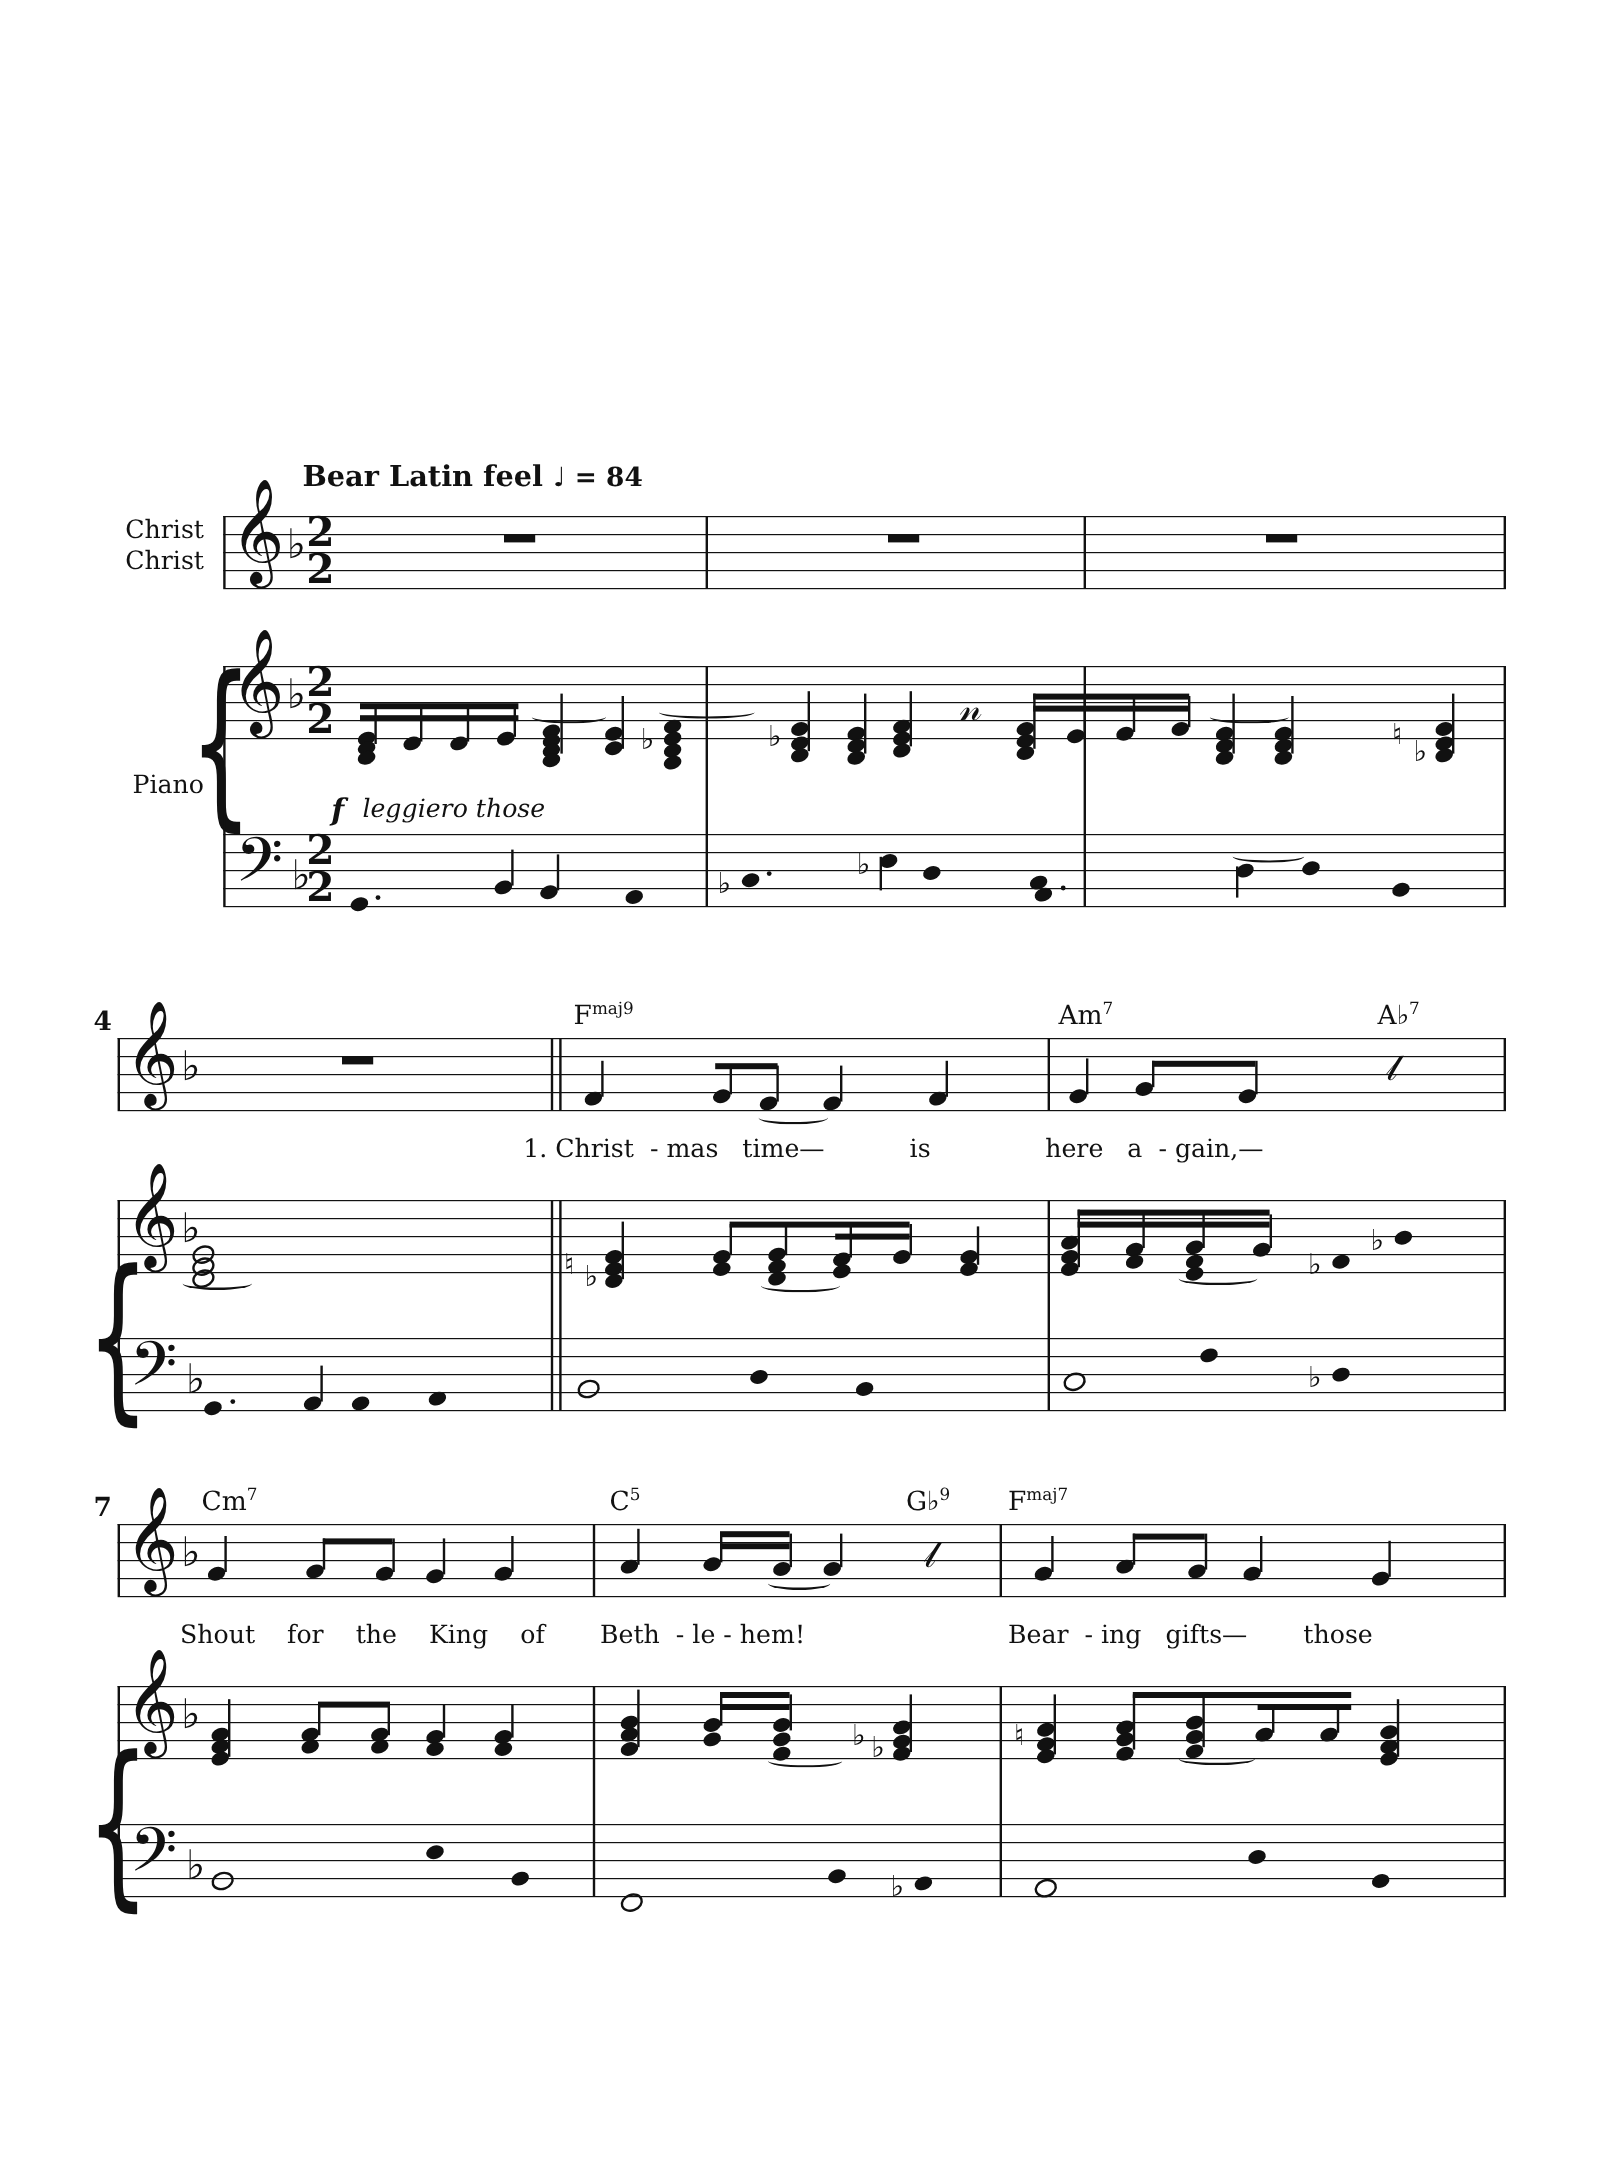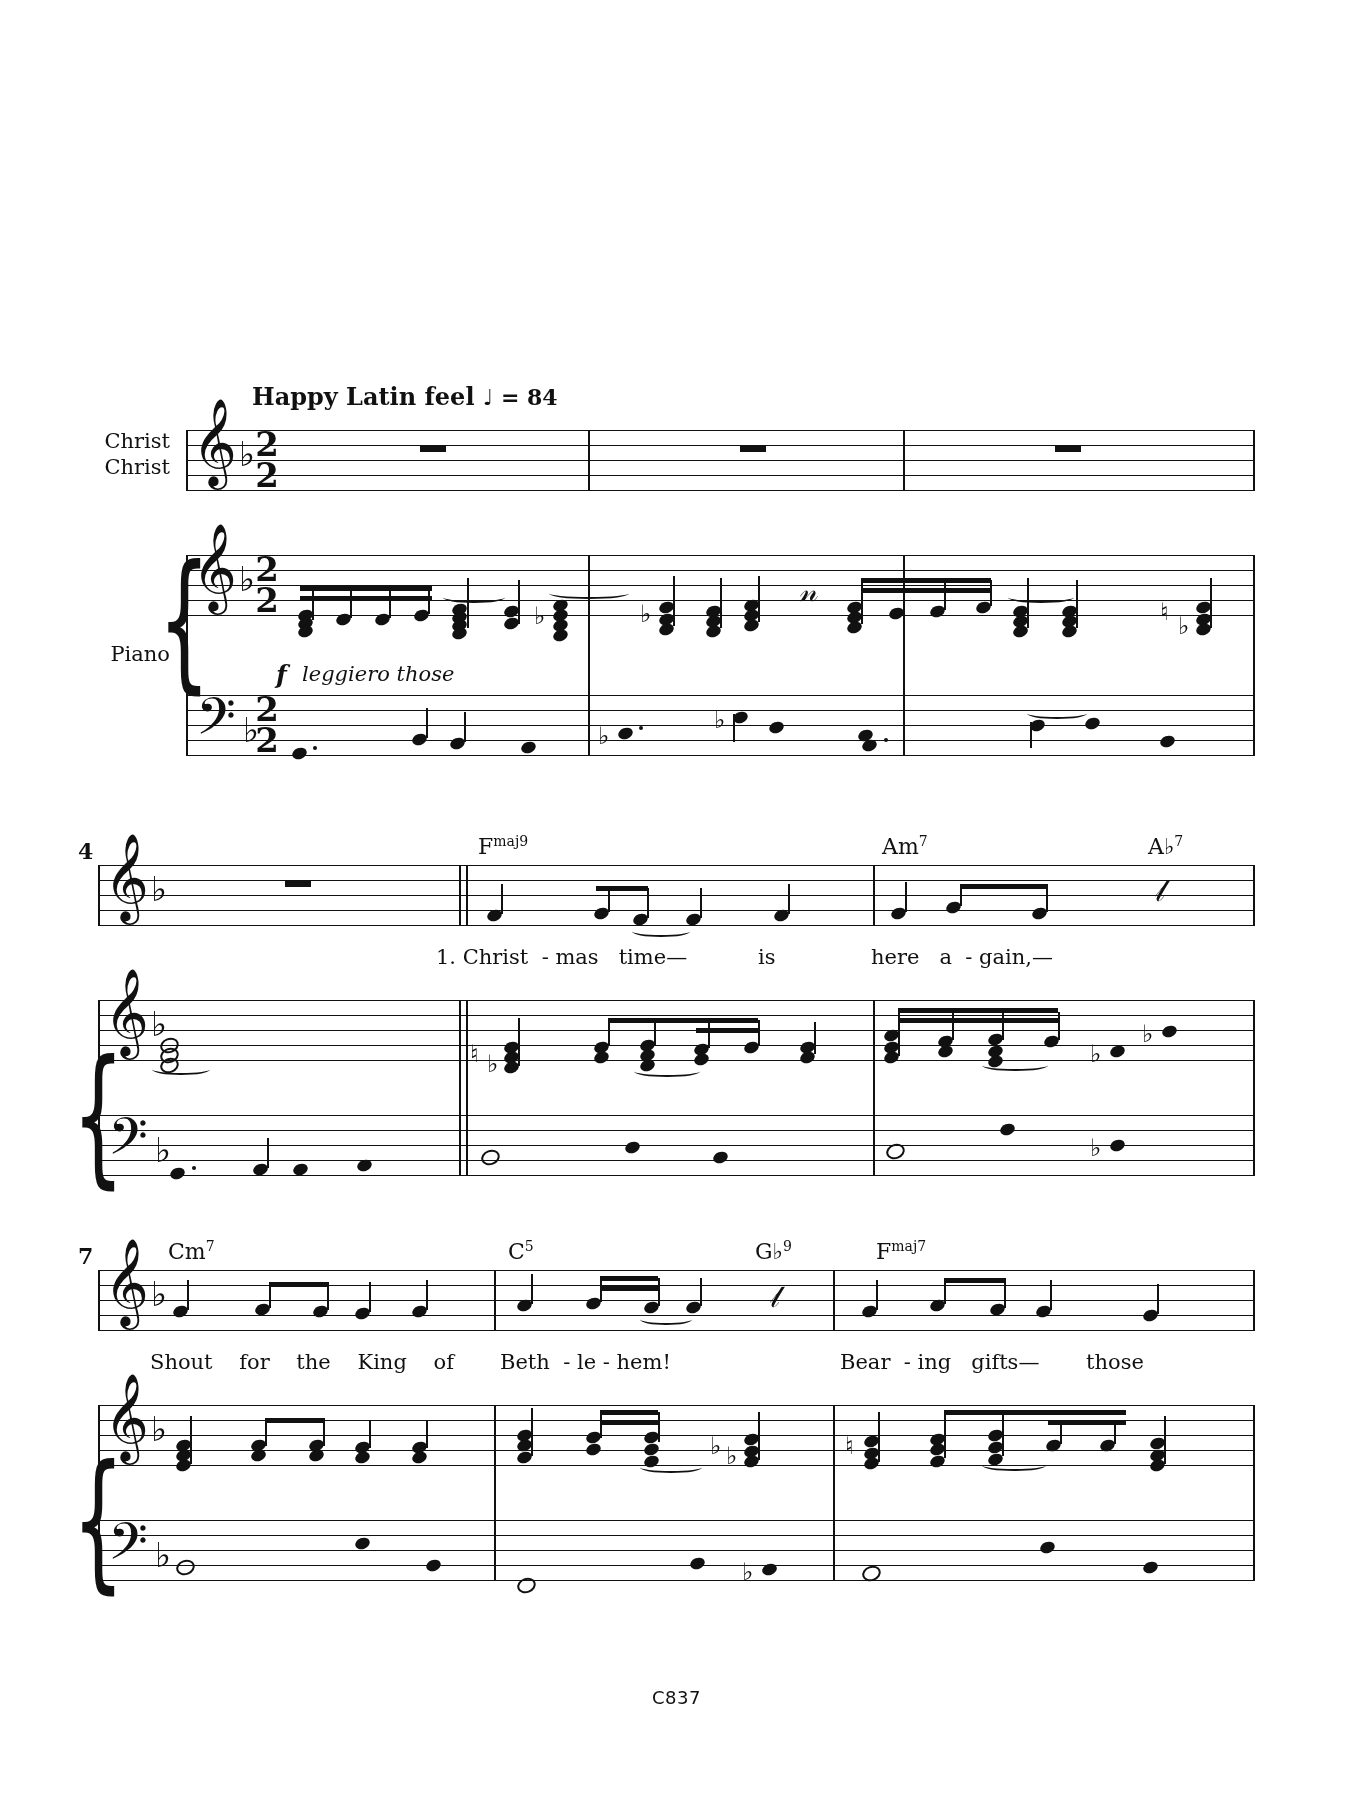--- a/index.html
+++ b/index.html
@@ -233,21 +233,21 @@
 </style>
 </head>
 <body>
 
 <div class="page">
 
 
   <div class="system" style="left:0;top:0;width:1353px;height:790px;">
 
     <div class="tempo" style="left:252px;top:382px;">
-      <span>Happy Latin feel</span>
+      <span>Bear Latin feel</span>
       <span class="metro">♩ = 84</span>
     </div>
 
     <div class="instrument" style="left:60px;top:428px;width:110px;">
       <div>Christ</div>
       <div>Christ</div>
     </div>
     <div class="instrument" style="left:60px;top:641px;width:110px;">Piano</div>
 
     <div class="stafflines" style="left:186px;top:430px;width:1069px;height:60px;">
@@ -563,21 +563,21 @@
         <i style="top:45px"></i>
         <i style="top:60px"></i>
     </div>
     <div class="barline" style="left:98px;top:1270px;height:60px;width:2.2px;"></div>
     <div class="clef treble" style="left:104px;top:1244px;">𝄞</div>
     <div class="keysig" style="left:151px;top:1274px;">♭</div>
 
     <div class="chord" style="left:168px;top:1238px;">Cm<sup>7</sup></div>
     <div class="chord" style="left:508px;top:1238px;">C<sup>5</sup></div>
     <div class="chord" style="left:755px;top:1238px;">G♭<sup>9</sup></div>
-    <div class="chord" style="left:840px;top:1238px;margin-left:36px;">F<sup>maj7</sup></div>
+    <div class="chord" style="left:840px;top:1238px;">F<sup>maj7</sup></div>
 
     <div class="noteh" style="left:173px;top:1306px;"></div>
     <div class="stem" style="left:187px;top:1280px;height:30px;"></div>
     <div class="beam" style="left:269px;top:1282px;width:58px;"></div>
     <div class="noteh" style="left:255px;top:1304px;"></div>
     <div class="stem" style="left:269px;top:1282px;height:26px;"></div>
     <div class="noteh" style="left:313px;top:1306px;"></div>
     <div class="stem" style="left:327px;top:1282px;height:28px;"></div>
     <div class="noteh" style="left:355px;top:1308px;"></div>
     <div class="stem" style="left:369px;top:1282px;height:30px;"></div>
@@ -711,14 +711,13 @@
     <div class="noteh" style="left:426px;top:1560px;"></div>
     <div class="noteh open" style="left:517px;top:1578px;"></div>
     <div class="noteh" style="left:690px;top:1558px;"></div>
     <div class="accid" style="left:742px;top:1560px;">♭</div>
     <div class="noteh" style="left:762px;top:1564px;"></div>
     <div class="noteh open" style="left:862px;top:1566px;"></div>
     <div class="noteh" style="left:1040px;top:1542px;"></div>
     <div class="noteh" style="left:1143px;top:1562px;"></div>
   </div>
 
-  <div class="plate">C837</div>
 </div>
 
 </body></html>

